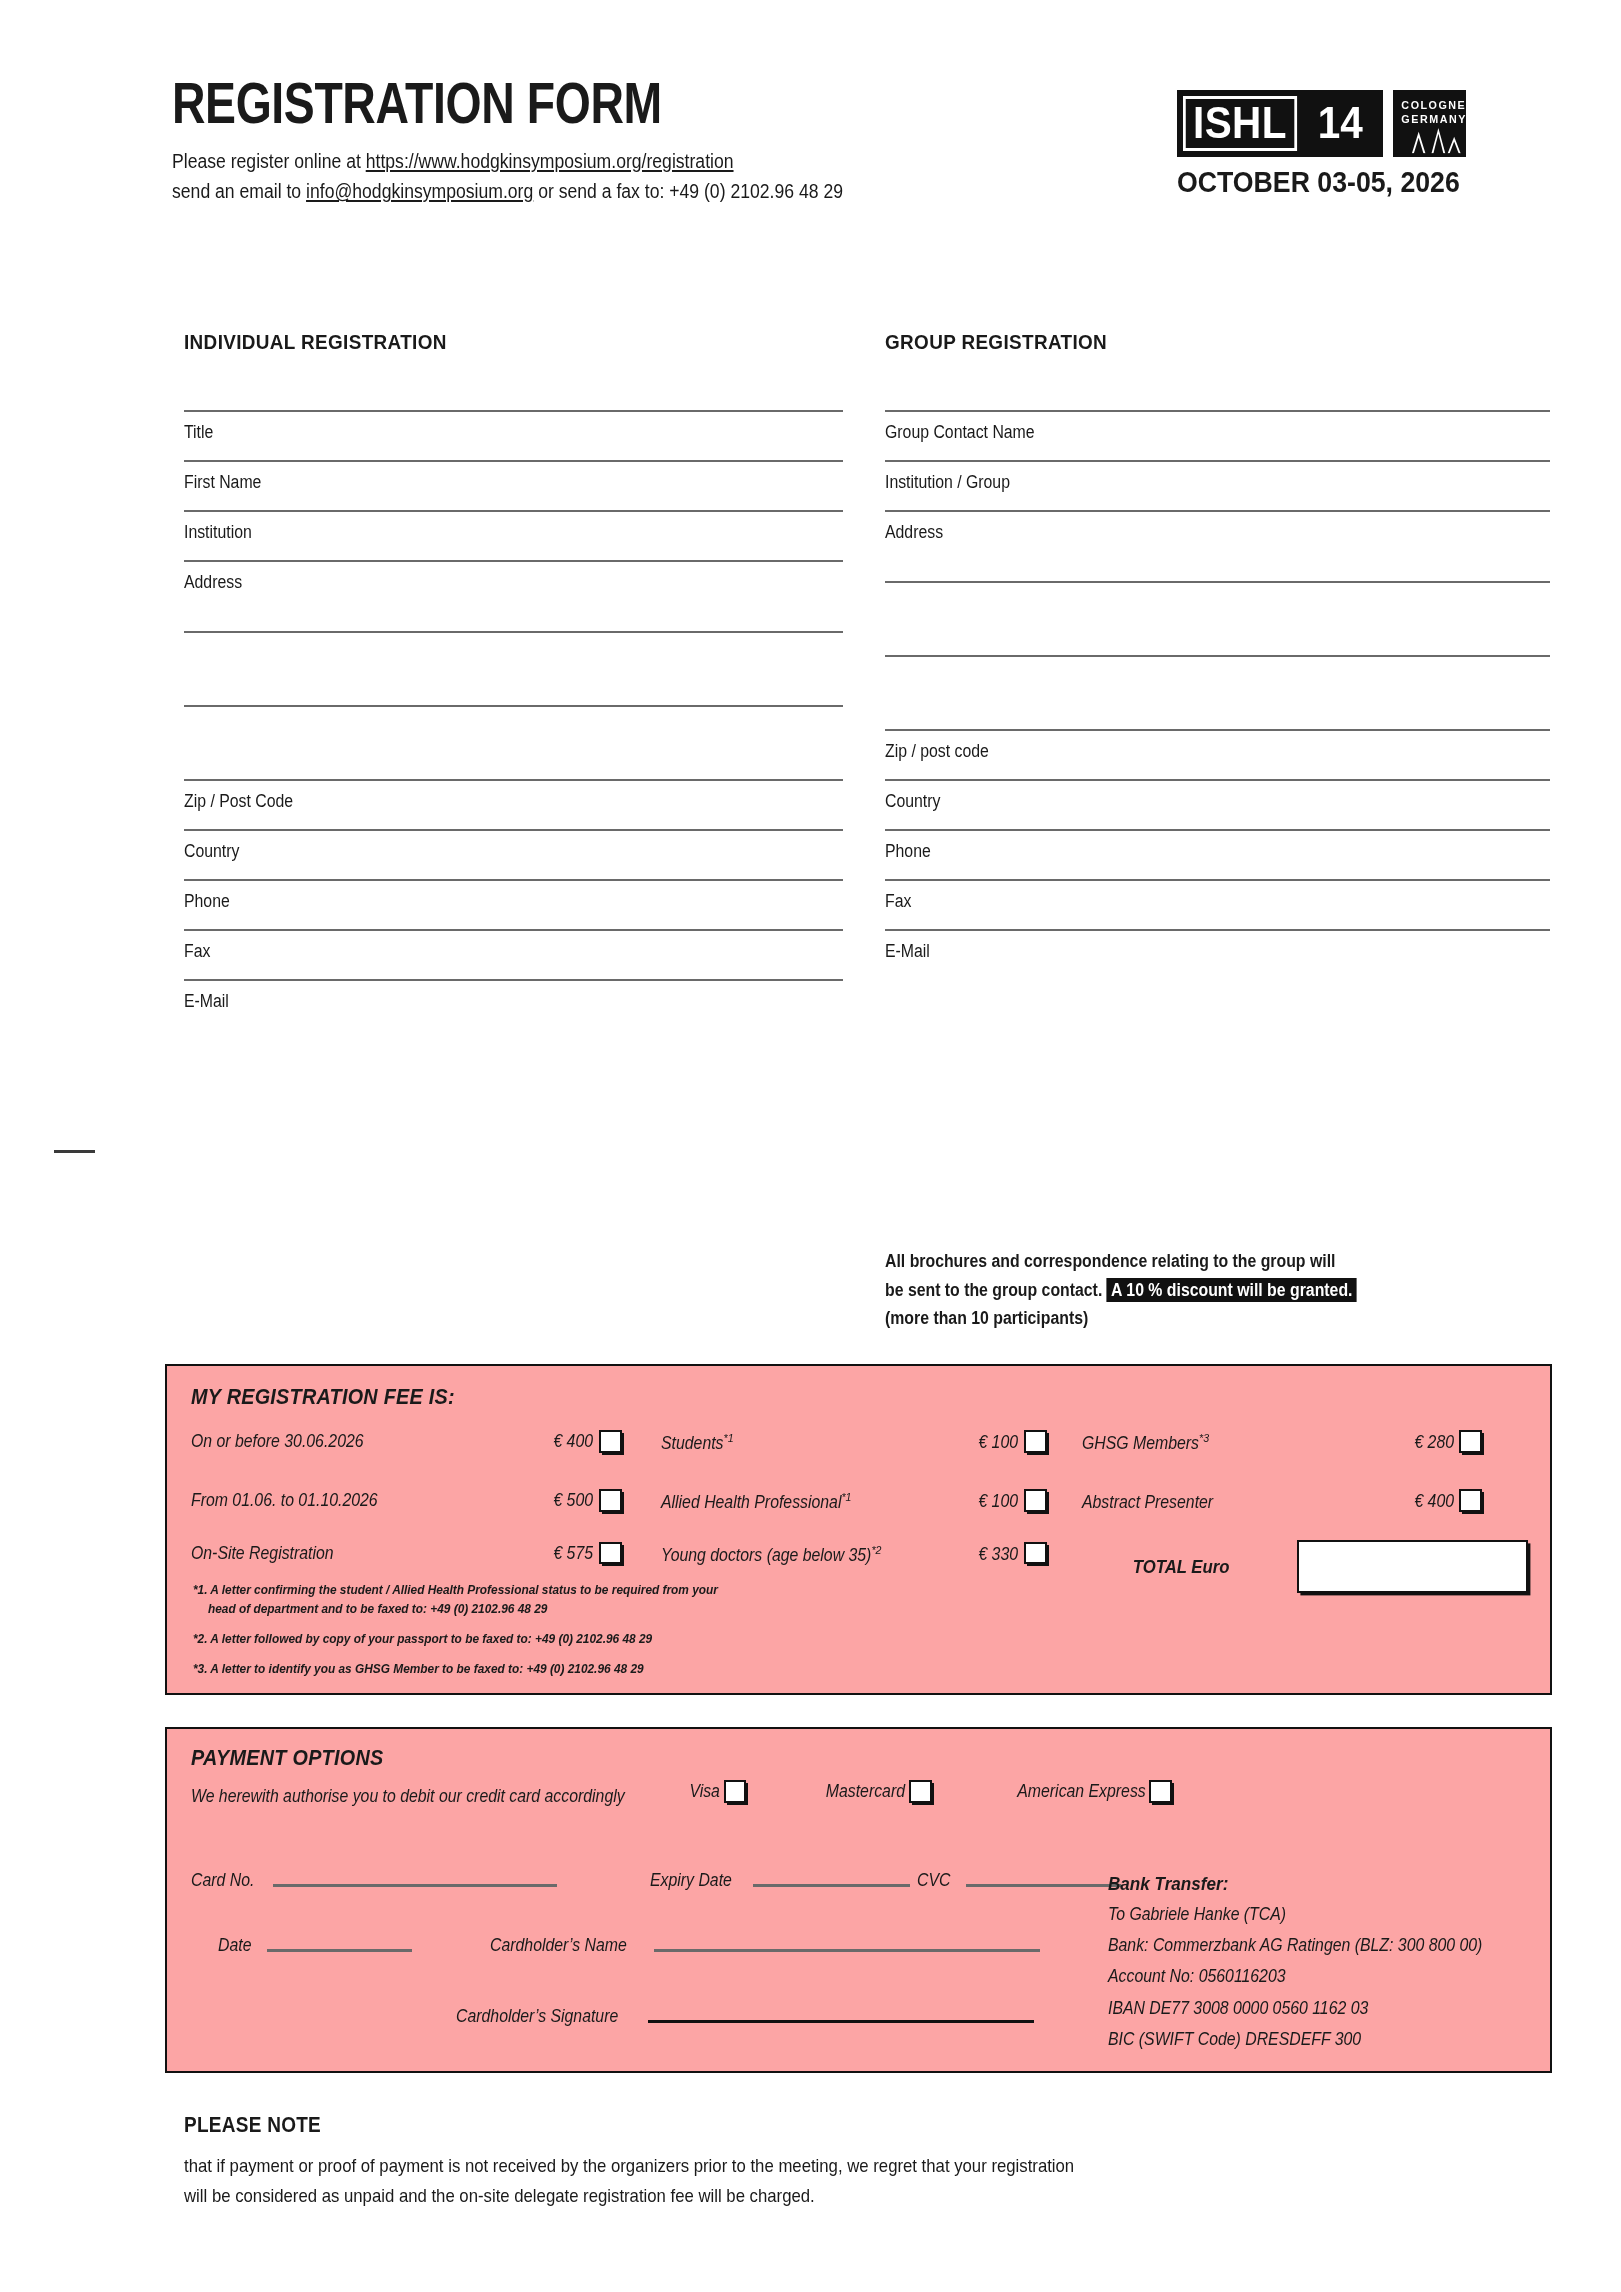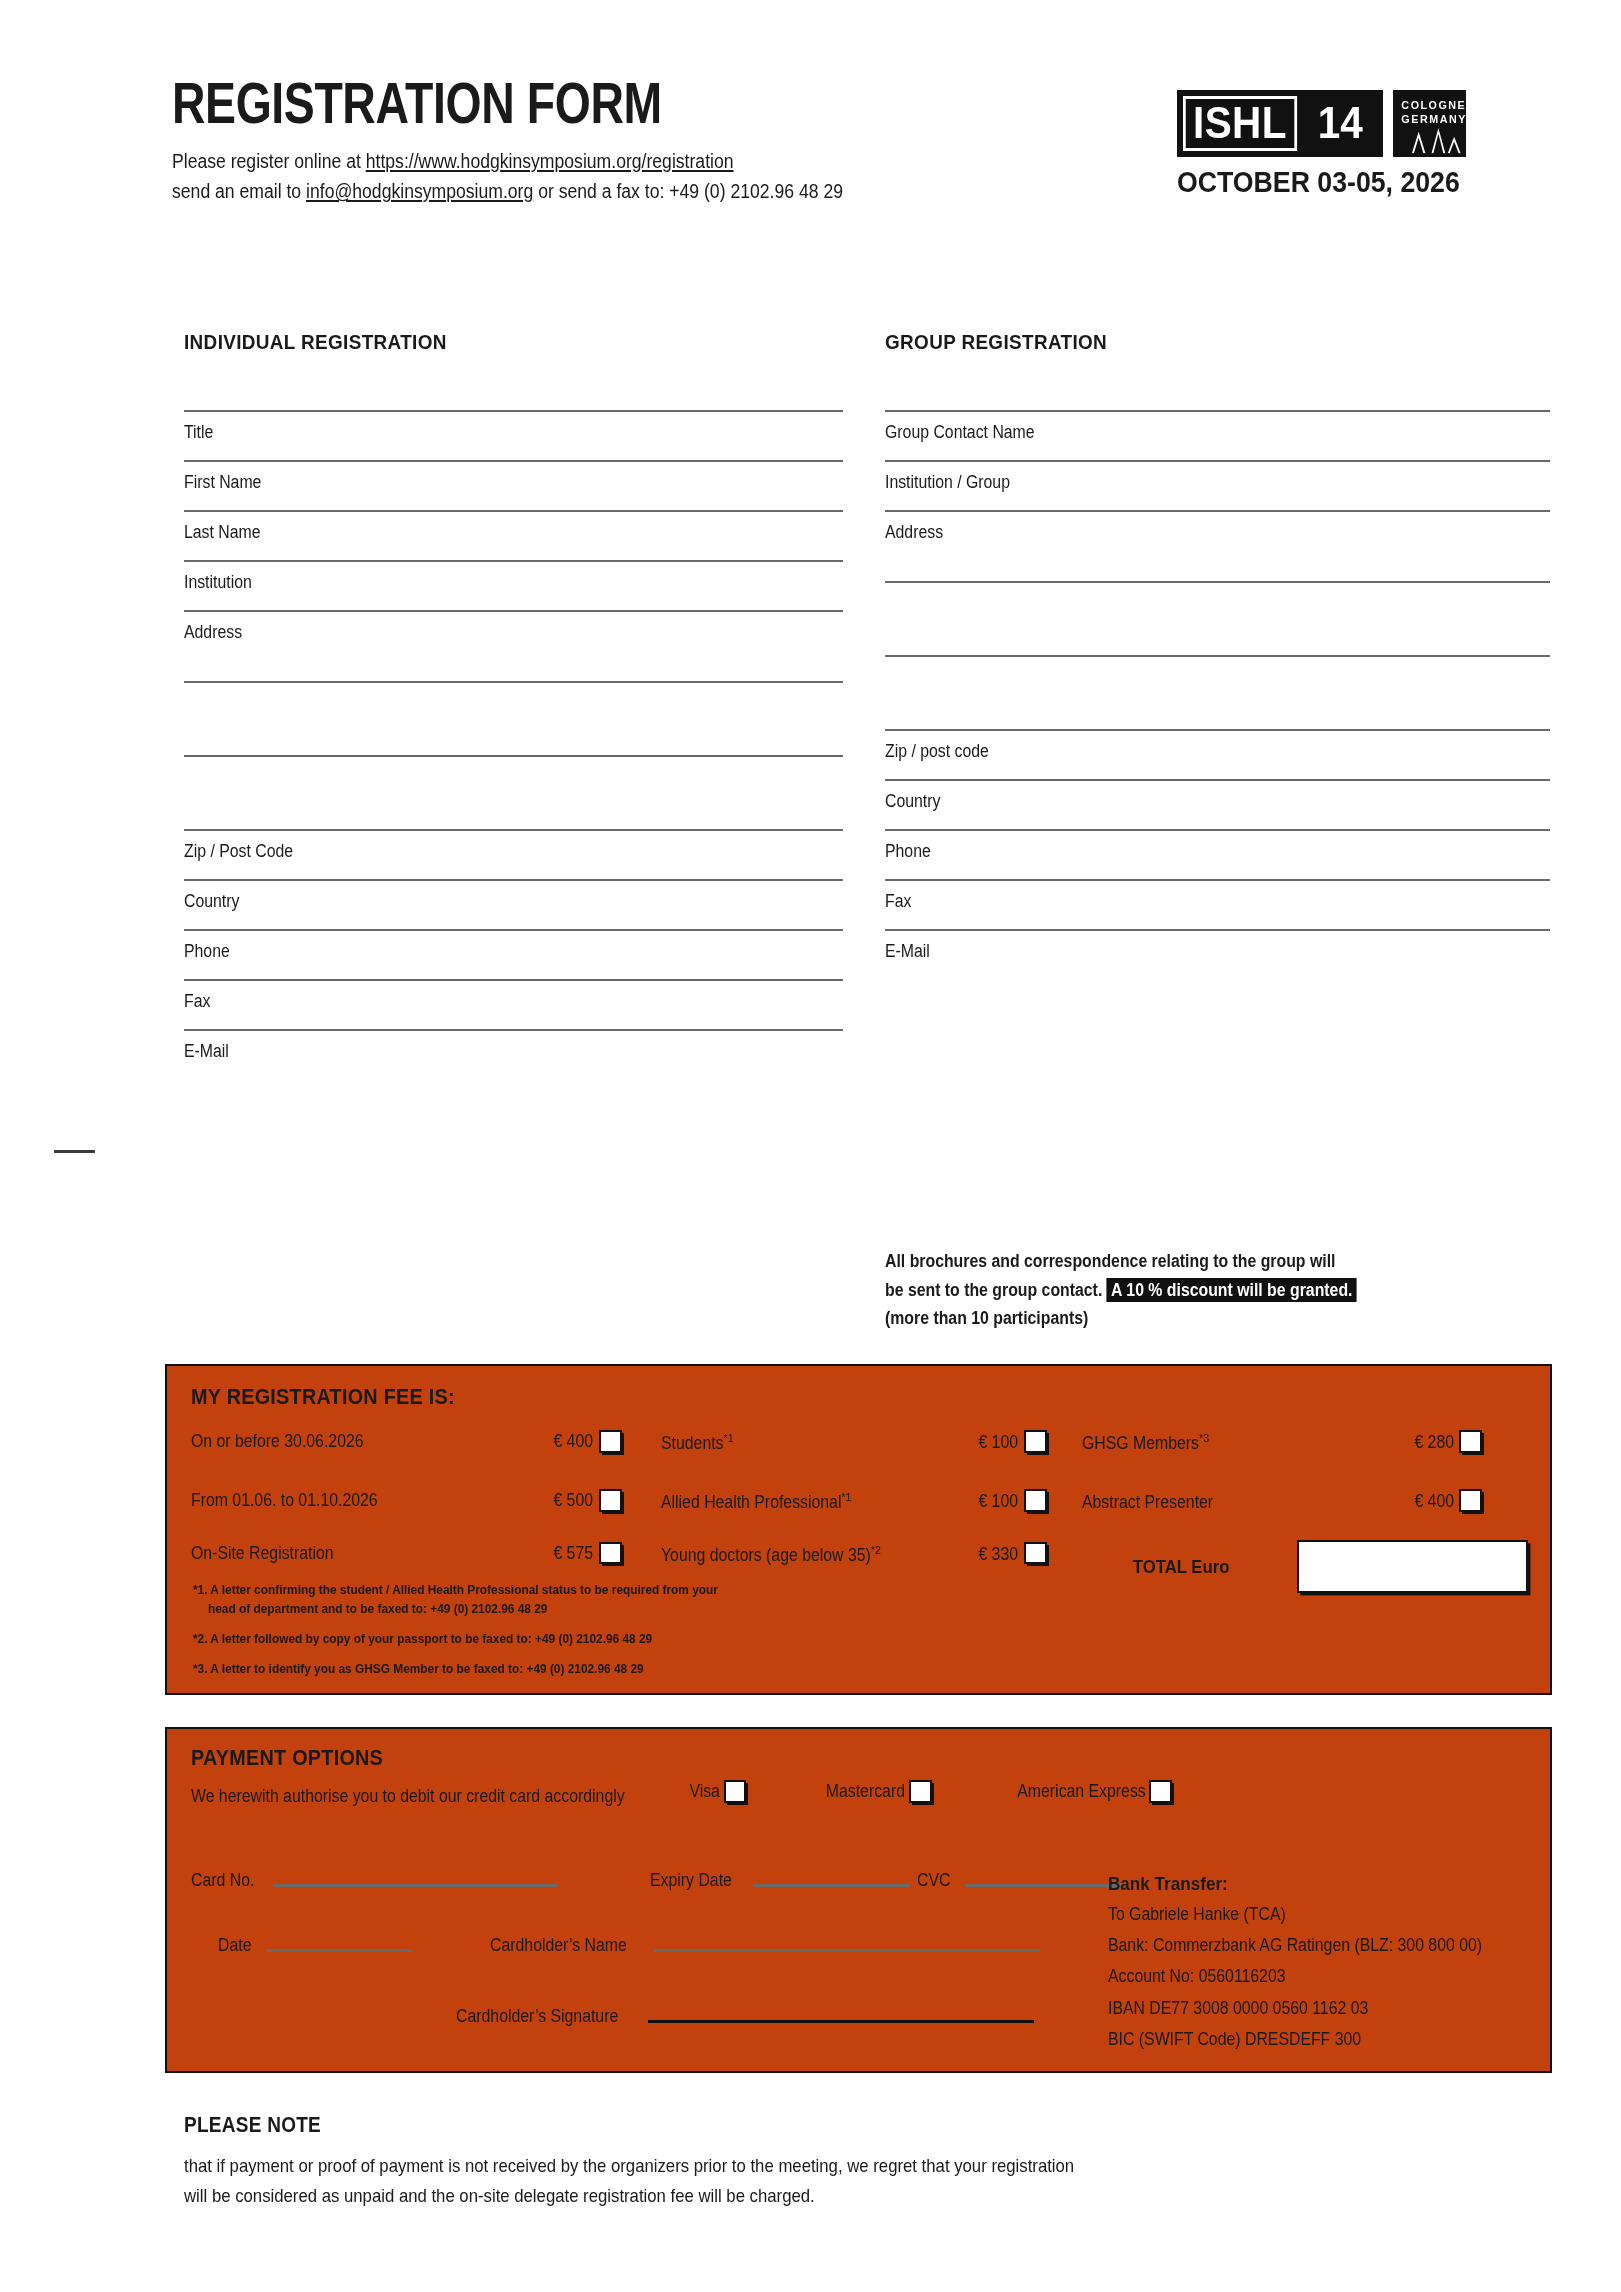--- a/index.html
+++ b/index.html
@@ -89,21 +89,22 @@
   .group-note {
     position:absolute; left:885px; top:1247px; width:676px;
     font-size:17.6px; font-weight:bold; line-height:1.62;
     transform:scaleX(0.90); transform-origin:left top;
   }
   .group-note .hl { background:#111; color:#fff; padding:2px 4.9px 2.9px 4.9px; }
 
   
   .box {
     position:absolute; border:2.5px solid #111; box-sizing:border-box;
-    background:#c2410c;
+    background:#fca5a5;
+    font-style:italic;
   }
   .box-fee { left:165px; top:1364px; width:1387px; height:331px; }
   .box-pay { left:165px; top:1727px; width:1387px; height:346px; }
   .box-title {
     position:absolute; font-size:22.5px; font-weight:bold; letter-spacing:0.3px;
     transform:scaleX(0.88); transform-origin:left center; white-space:nowrap;
   }
 
   
   .fee-grid { position:absolute; left:23.5px; top:65px; width:1333px; }
@@ -244,24 +245,20 @@
     <div class="field">
         <div class="rule"></div>
         <div class="flabel">Title</div>
       </div>
     <div class="field" style="margin-top:18.6px">
         <div class="rule"></div>
         <div class="flabel">First Name</div>
       </div>
     <div class="field" style="margin-top:18.6px">
         <div class="rule"></div>
-        <div class="flabel">Last Name</div>
-      </div>
-    <div class="field" style="margin-top:18.6px">
-        <div class="rule"></div>
         <div class="flabel">Institution</div>
       </div>
     <div class="field" style="margin-top:18.6px">
         <div class="rule"></div>
         <div class="flabel">Address</div>
       </div>
     <div class="field blank" style="margin-top:40px">
         <div class="rule"></div>
         <div class="flabel"></div>
       </div>

